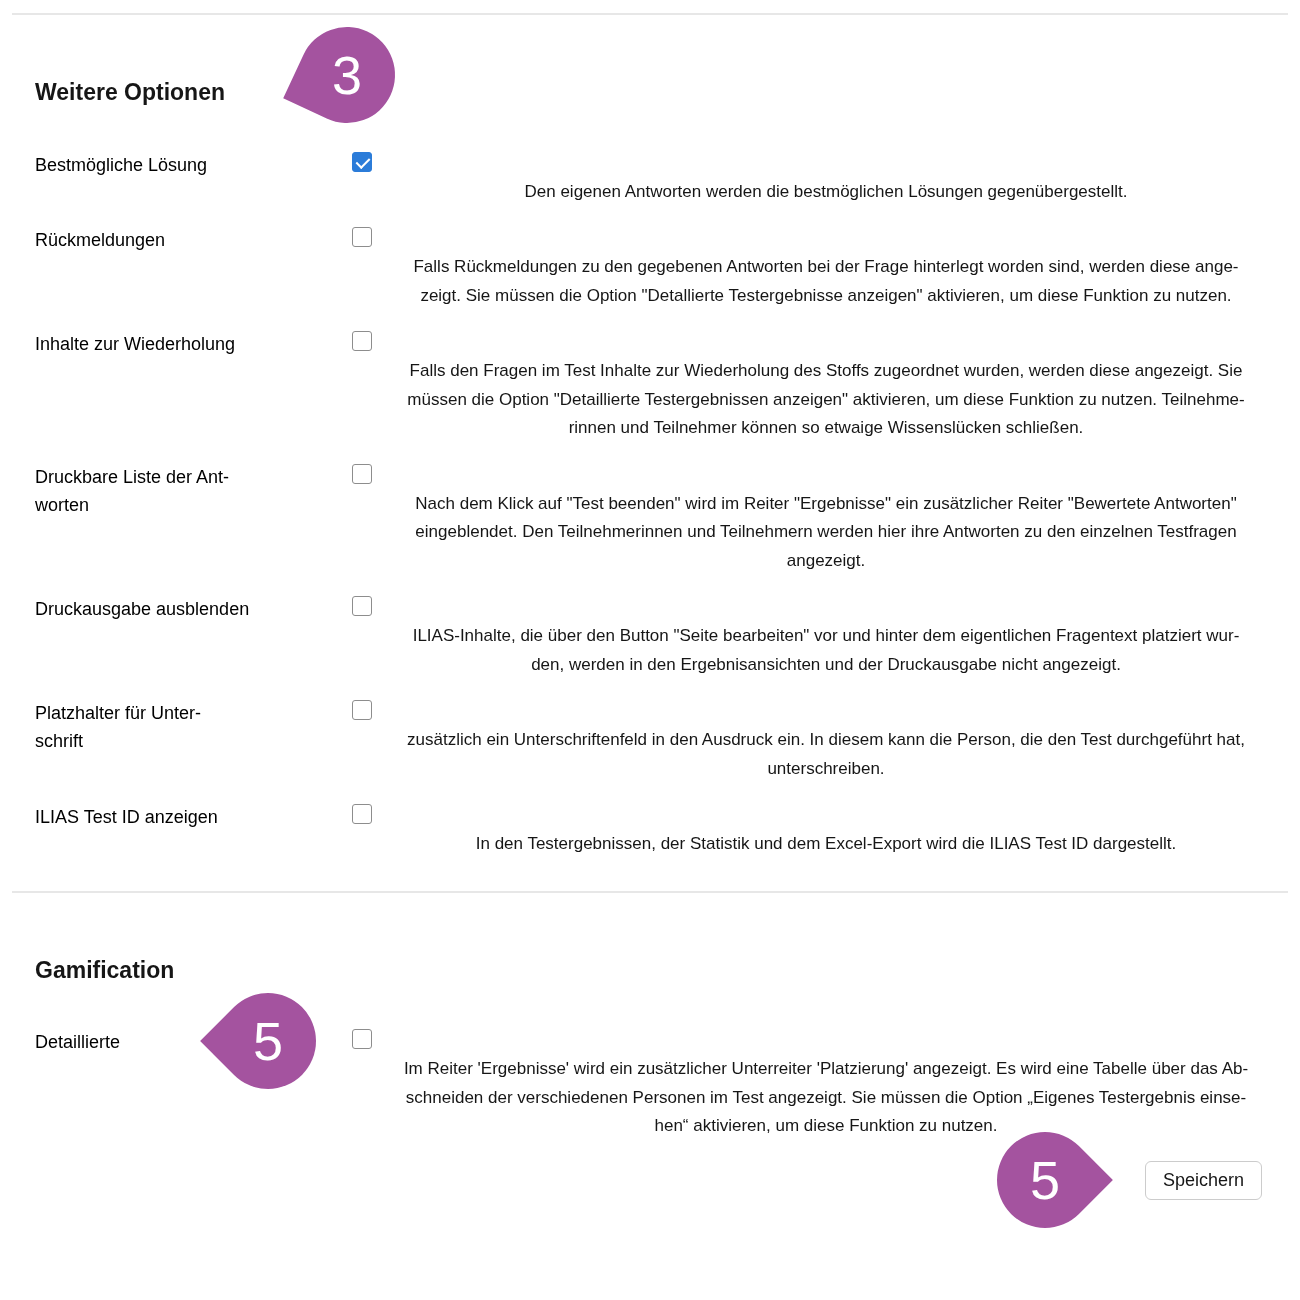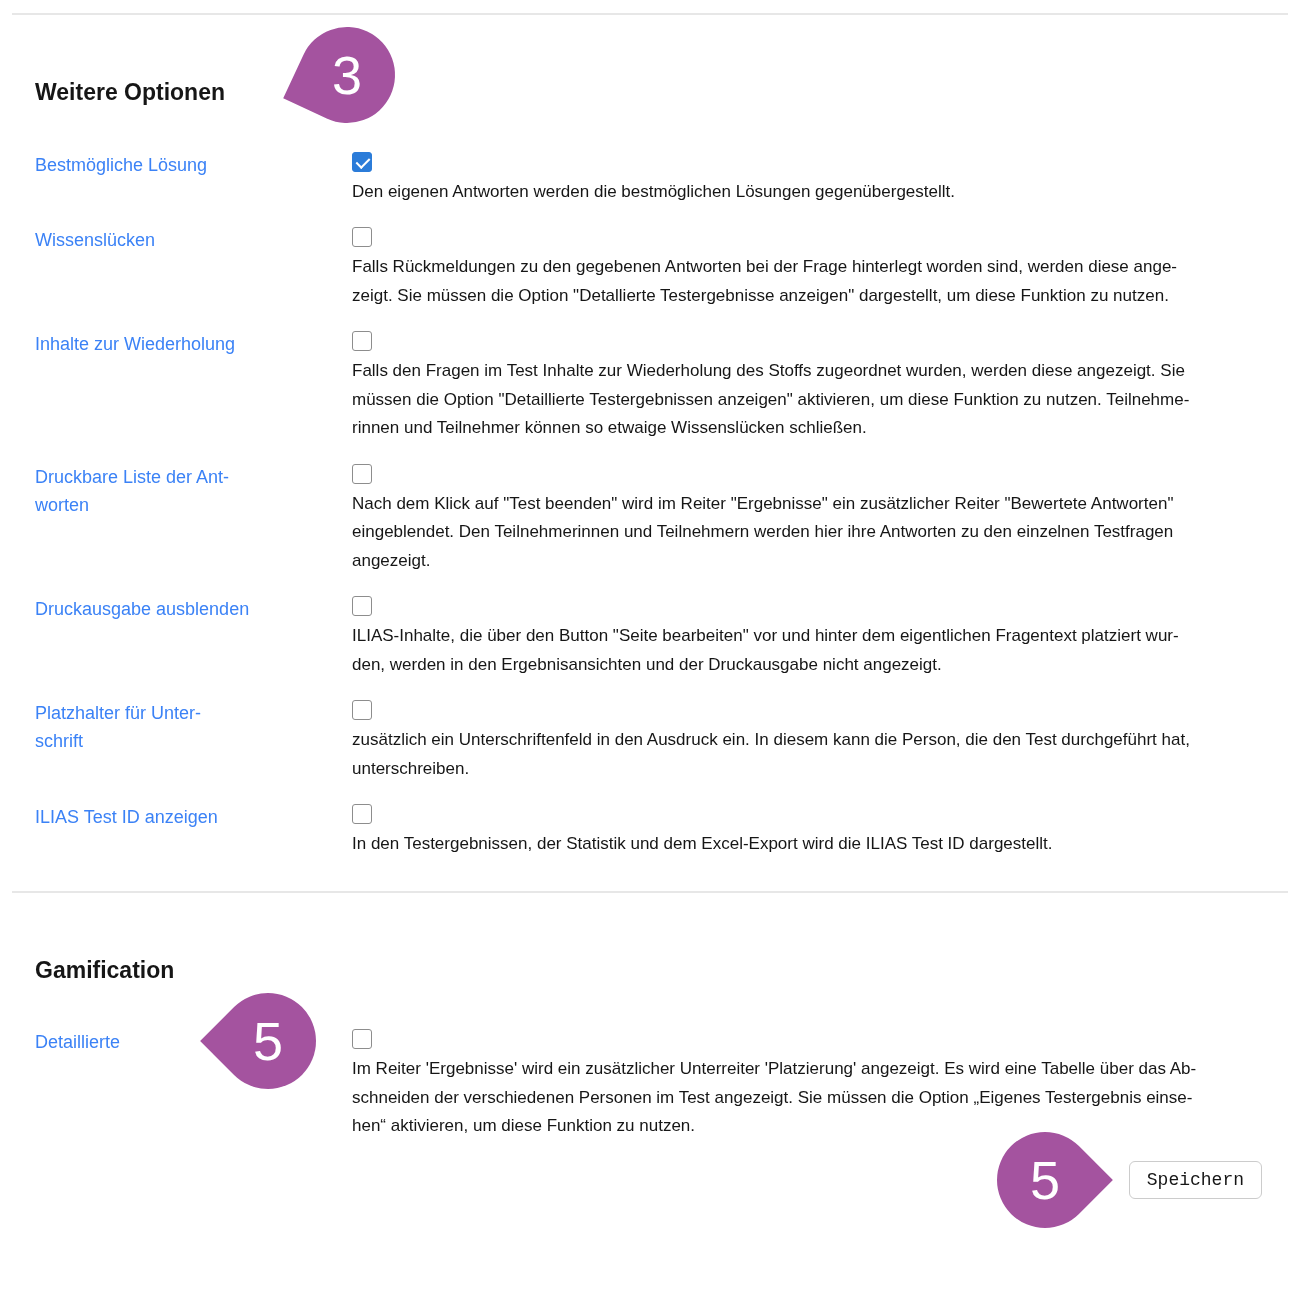--- a/index.html
+++ b/index.html
@@ -13,42 +13,42 @@
   .divider.top{margin-top:13px;}
   .divider.mid{margin-top:32px;}
   h2.section-title{
     font-size:23px;font-weight:700;line-height:1.2;
     margin:64px 4px 0 35px;color:#161616;
   }
   .rows{margin:44px 0 0 35px;}
   .rows.relative{position:relative;}
   .form-row{display:flex;margin-bottom:20px;}
   .row-label{
-    flex:0 0 317px;width:317px;font-size:18px;line-height:28px;color:#3b82f6;
+    flex:0 0 317px;width:317px;font-size:18px;line-height:28px;color:#000000;
   }
   .row-label div{white-space:nowrap;}
-  .row-content{flex:1;min-width:0;}
+  .row-content{flex:1;min-width:0;text-align:center;}
   .checkbox{
     display:block;width:20px;height:20px;box-sizing:border-box;
     border:1px solid #8d8d8d;border-radius:3px;background:#fff;
     position:relative;margin:1px 0 6px 0;cursor:pointer;
   }
   .checkbox.checked{background:#2b7cd9;border-color:#2b7cd9;}
   .checkbox.checked::after{
     content:"";position:absolute;left:6px;top:2px;width:6px;height:11px;
     border:solid #fff;border-width:0 2.5px 2.5px 0;transform:rotate(45deg);
   }
   .row-desc{font-size:17px;line-height:28.5px;color:#161616;}
   .row-desc div{white-space:nowrap;}
   .save-row{
     display:flex;justify-content:flex-end;align-items:center;
     margin:16px 38px 0 0;position:relative;
   }
   .save-button{
-    font-family:Liberation Mono, monospace;
+    font-family:Liberation Sans, sans-serif;
     font-size:18px;color:#161616;background:#ffffff;
     border:1px solid #cccccc;border-radius:6px;
     padding:8px 17px;cursor:pointer;
   }
   
   .marker{
     position:absolute;width:96px;height:96px;background:#a4539f;
     display:flex;align-items:center;justify-content:center;z-index:5;
   }
   .marker .num{
@@ -83,27 +83,27 @@
     <div class="row-content">
       <span class="checkbox checked" role="checkbox" aria-checked="true"></span>
       <div class="row-desc">
             <div>Den eigenen Antworten werden die bestmöglichen Lösungen gegenübergestellt.</div>
           </div>
     </div>
   </div>
 
   <div class="form-row">
     <div class="row-label">
-          <div>Wissenslücken</div>
+          <div>Rückmeldungen</div>
         </div>
     <div class="row-content">
       <span class="checkbox" role="checkbox" aria-checked="false"></span>
       <div class="row-desc">
             <div>Falls Rückmeldungen zu den gegebenen Antworten bei der Frage hinterlegt worden sind, werden diese ange-</div>
-            <div>zeigt. Sie müssen die Option "Detallierte Testergebnisse anzeigen" dargestellt, um diese Funktion zu nutzen.</div>
+            <div>zeigt. Sie müssen die Option "Detallierte Testergebnisse anzeigen" aktivieren, um diese Funktion zu nutzen.</div>
           </div>
     </div>
   </div>
 
   <div class="form-row">
     <div class="row-label">
           <div>Inhalte zur Wiederholung</div>
         </div>
     <div class="row-content">
       <span class="checkbox" role="checkbox" aria-checked="false"></span>

